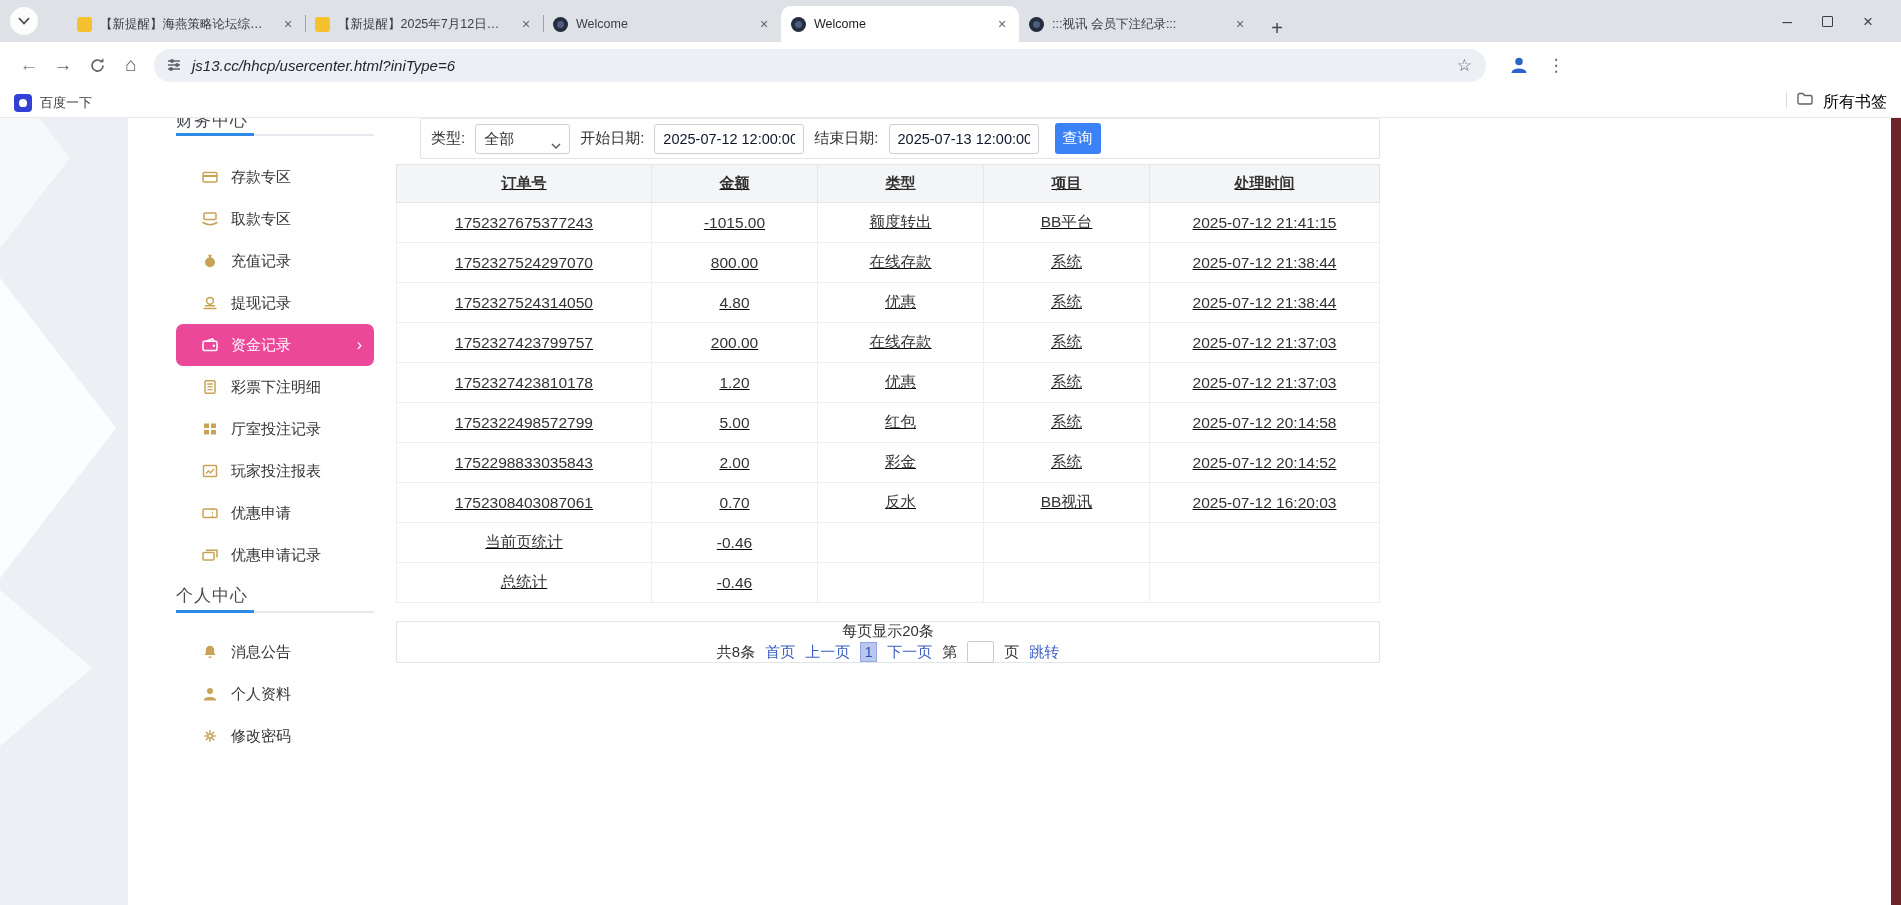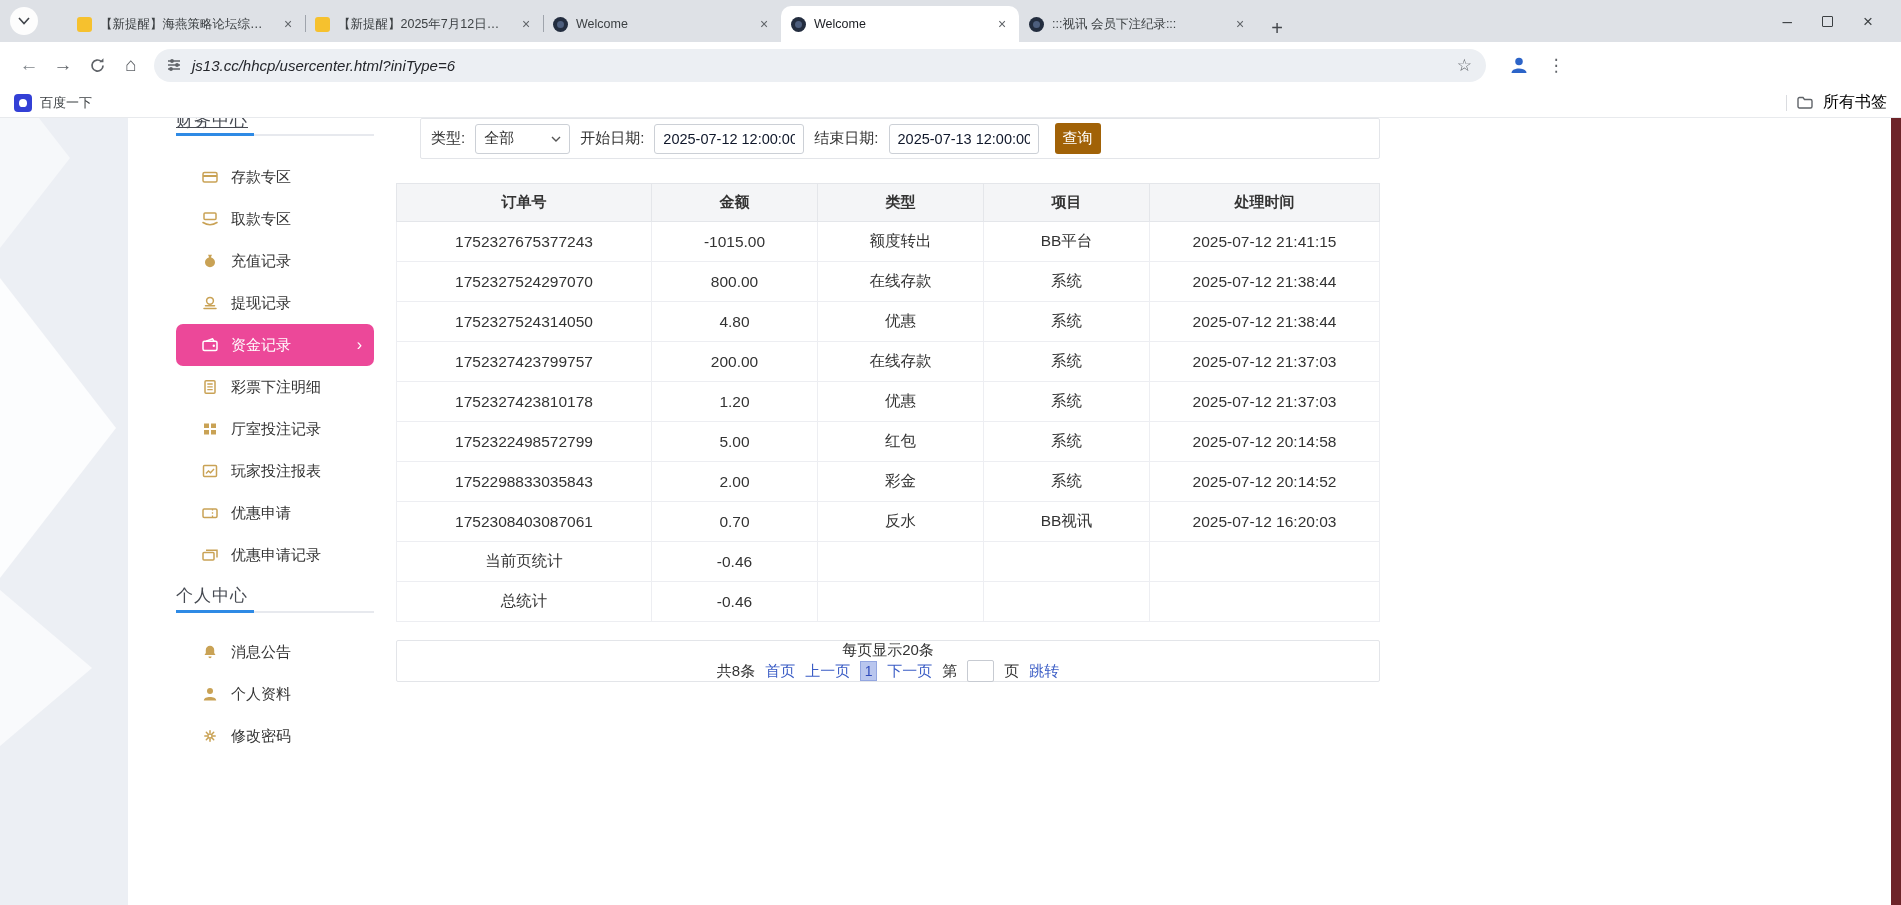--- a/index.html
+++ b/index.html
@@ -33,55 +33,55 @@
   .url-text { font-size:15px; color:#24262b;font-style:italic; }
   .omni-star { margin-left:auto; font-size:17px; color:#5f6368; cursor:pointer; }
   .profile-btn { margin-left:18px; width:30px; height:30px; display:flex; align-items:center; justify-content:center; cursor:pointer; }
   .kebab { width:28px; height:28px; margin-left:8px; display:flex; align-items:center; justify-content:center; font-size:17px; color:#5f6368; cursor:pointer; }
 
   
   #bookmarksbar { position:absolute; top:88px; left:0; right:0; height:30px; background:#fff; border-bottom:1px solid #e8eaed; display:flex; align-items:center; padding:0 14px; }
   .bm-item { display:flex; align-items:center; gap:8px; font-size:13px; color:#3c4043; cursor:pointer; }
   .baidu-ic { width:18px; height:18px; border-radius:4px; background:#3340d6; position:relative; }
   .baidu-ic::after { content:""; position:absolute; left:5px; top:5px; width:8px; height:8px; background:#fff; border-radius:50% 50% 45% 45%; }
-  .bm-right { margin-left:auto; display:flex; align-items:center; gap:10px;padding-left:29px; }
+  .bm-right { margin-left:auto; display:flex; align-items:flex-start; gap:10px;padding-left:29px; }
   .bm-divider { width:1px; height:16px; background:#dadce0; }
 
   
   #page { position:absolute; top:118px; left:0; right:0; bottom:0; background:#eceff4; overflow:hidden; }
   .tri { position:absolute; width:0; height:0; }
   .tri1 { left:0; top:160px; border-top:150px solid transparent; border-bottom:150px solid transparent; border-left:116px solid rgba(255,255,255,.85); }
   .tri2 { left:0; top:472px; border-top:78px solid transparent; border-bottom:78px solid transparent; border-left:92px solid rgba(255,255,255,.7); }
   .tri3 { left:0; top:-50px; border-top:90px solid transparent; border-bottom:90px solid transparent; border-left:70px solid rgba(255,255,255,.55); }
   .side-strip { position:absolute; right:0; top:0; bottom:0; width:10px; background:#6d2429; }
   #content { position:absolute; left:128px; right:10px; top:0; bottom:0; background:#fff; }
 
   
   .sidebar { position:absolute; left:48px; top:0; width:198px; }
   .title-clip { height:12px; overflow:hidden; }
   .section-title { font-size:17px; color:#464a52; letter-spacing:1px; }
-  .title-clip .section-title { margin-top:-9px;text-decoration:underline; }
+  .title-clip .section-title { margin-top:-9px; }
   .rule { position:relative; height:2px; background:#e7e9ee; margin:4px 0 20px; }
   .rule .accent { position:absolute; left:0; top:-1px; width:78px; height:3px; background:#2e8ae5; }
   .side-item { position:relative; display:flex; align-items:center; gap:13px; padding-left:25px; height:42px; font-size:15px; color:#333; cursor:pointer; }
   .side-item.active { background:#ec4899; color:#fff; border-radius:7px; }
   .s-ic { width:17px; height:15px; color:#c9a255; display:flex; align-items:center; justify-content:center; flex:0 0 auto; }
   .side-item.active .s-ic { color:#fff; }
   .chev { position:absolute; right:12px; font-size:16px; color:#fff; }
   .sec2 { margin-top:8px; }
   .rule.r2 { margin-bottom:18px; }
 
   
   .main { position:absolute; left:268px; top:0; width:984px; }
   .filter-box { height:41px; border:1px solid #e3e5e9; border-radius:2px; display:flex; align-items:center; gap:10px; padding:0 10px; font-size:15px; color:#333;margin-left:24px; }
-  .sel { width:95px; height:30px; border:1px solid #ccd0d6; border-radius:3px; background:#fff; display:flex; align-items:center; justify-content:space-between; padding:4px 8px; cursor:pointer; }
+  .sel { width:95px; height:30px; border:1px solid #ccd0d6; border-radius:3px; background:#fff; display:flex; align-items:flex-end; justify-content:space-between; padding:4px 8px; cursor:pointer; }
   .dinput { width:150px; height:30px; border:1px solid #ccd0d6; border-radius:3px; padding:0 8px; font-size:14.5px; color:#0f172a; font-family:inherit; }
-  .query-btn { width:46px; height:31px; margin-left:6px; background:#a16207; color:#fff; border:none; border-radius:3px; font-size:15px; font-family:inherit; cursor:pointer; }
-
-  table.records { width:100%; margin-top:24px; border-collapse:collapse; table-layout:fixed; }
+  .query-btn { width:46px; height:31px; margin-left:6px; background:#3b82f6; color:#fff; border:none; border-radius:3px; font-size:15px; font-family:inherit; cursor:pointer; }
+
+  table.records { width:100%; margin-top:5px; border-collapse:collapse; table-layout:fixed;text-decoration:underline; }
   .records th { height:38px; background:#f4f5f7; border:1px solid #e4e6ea; font-size:15px; font-weight:bold; color:#333; }
   .records td { height:40px; border:1px solid #edeef2; text-align:center; font-size:15.5px; color:#333; }
 
   .pag { margin-top:18px; height:42px; border:1px solid #e3e5e9; border-radius:2px; display:flex; align-items:center; justify-content:space-between; padding:0 12px; font-size:15px; color:#333;flex-direction:column; }
   .pag-right { display:flex; align-items:center; gap:10px; }
   .plink { color:#3a5cc5; cursor:pointer; }
   .pcur { min-width:17px; height:20px; padding:0 2px; background:#b9c6ee; border:1px solid #93a6e0; color:#2f4bbb; font-size:14px; display:flex; align-items:center; justify-content:center; cursor:pointer; }
   .jump-input { width:27px; height:22px; border:1px solid #c7cbd2; border-radius:2px; font-family:inherit; font-size:14px; text-align:center; }
 </style>
 </head>

